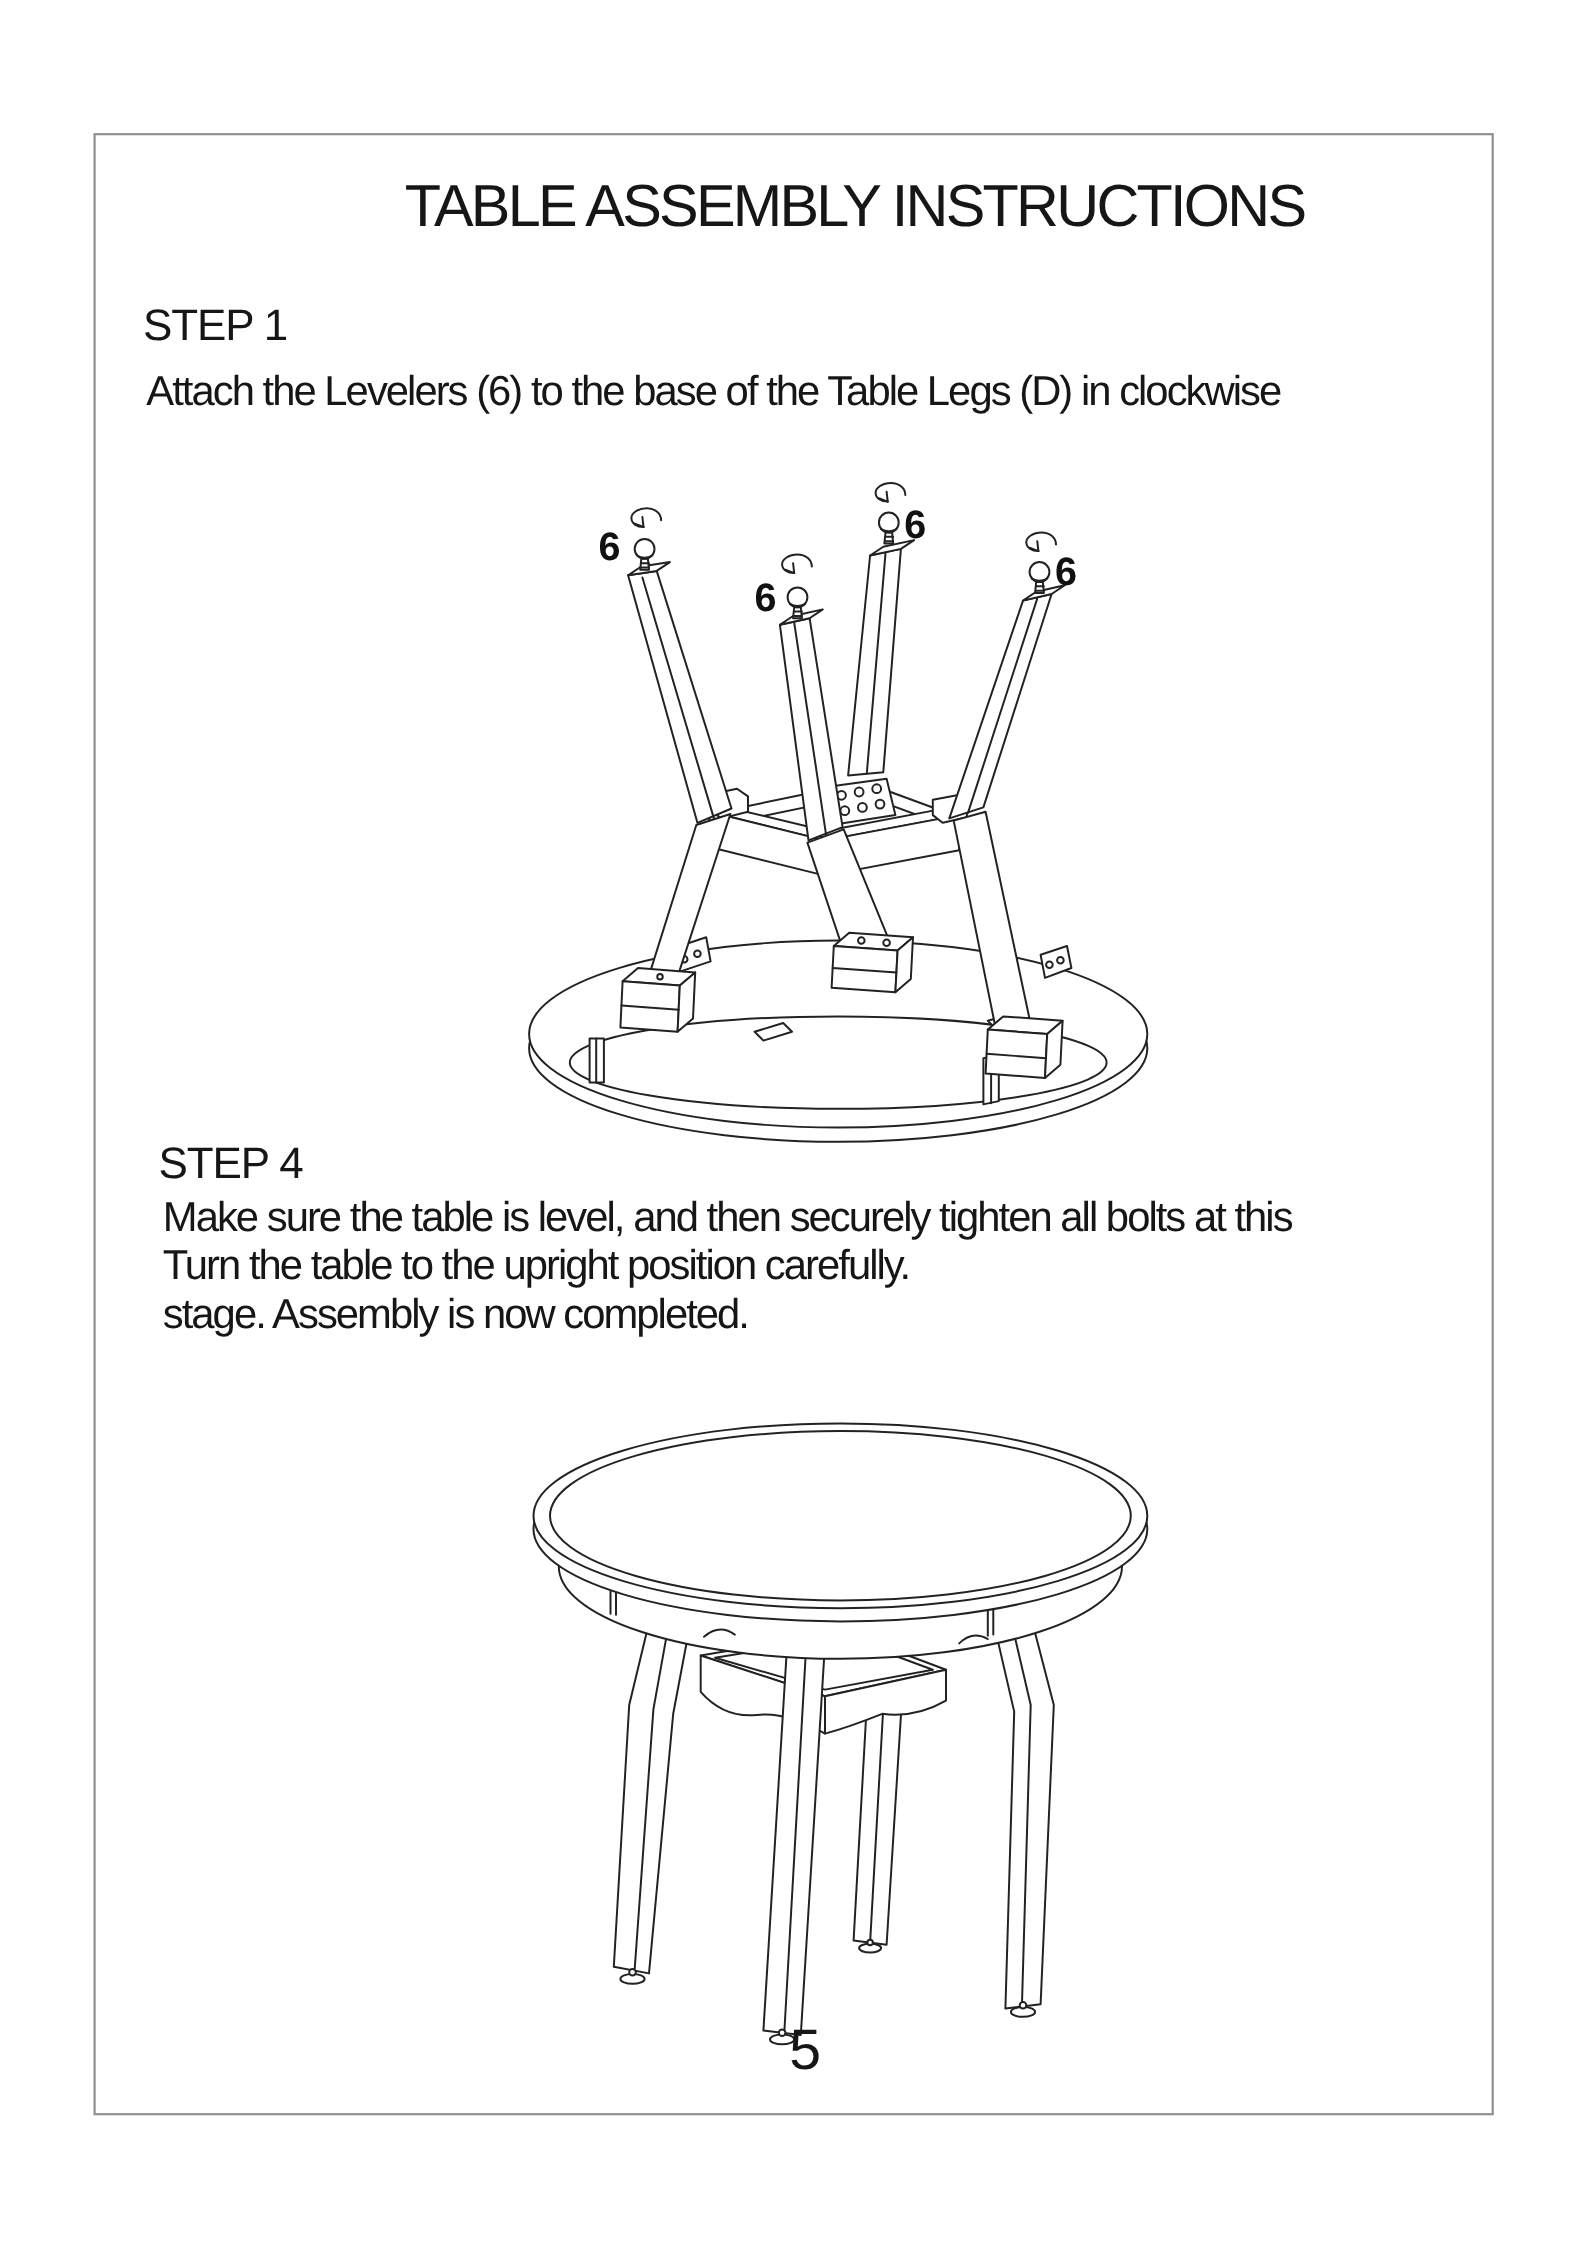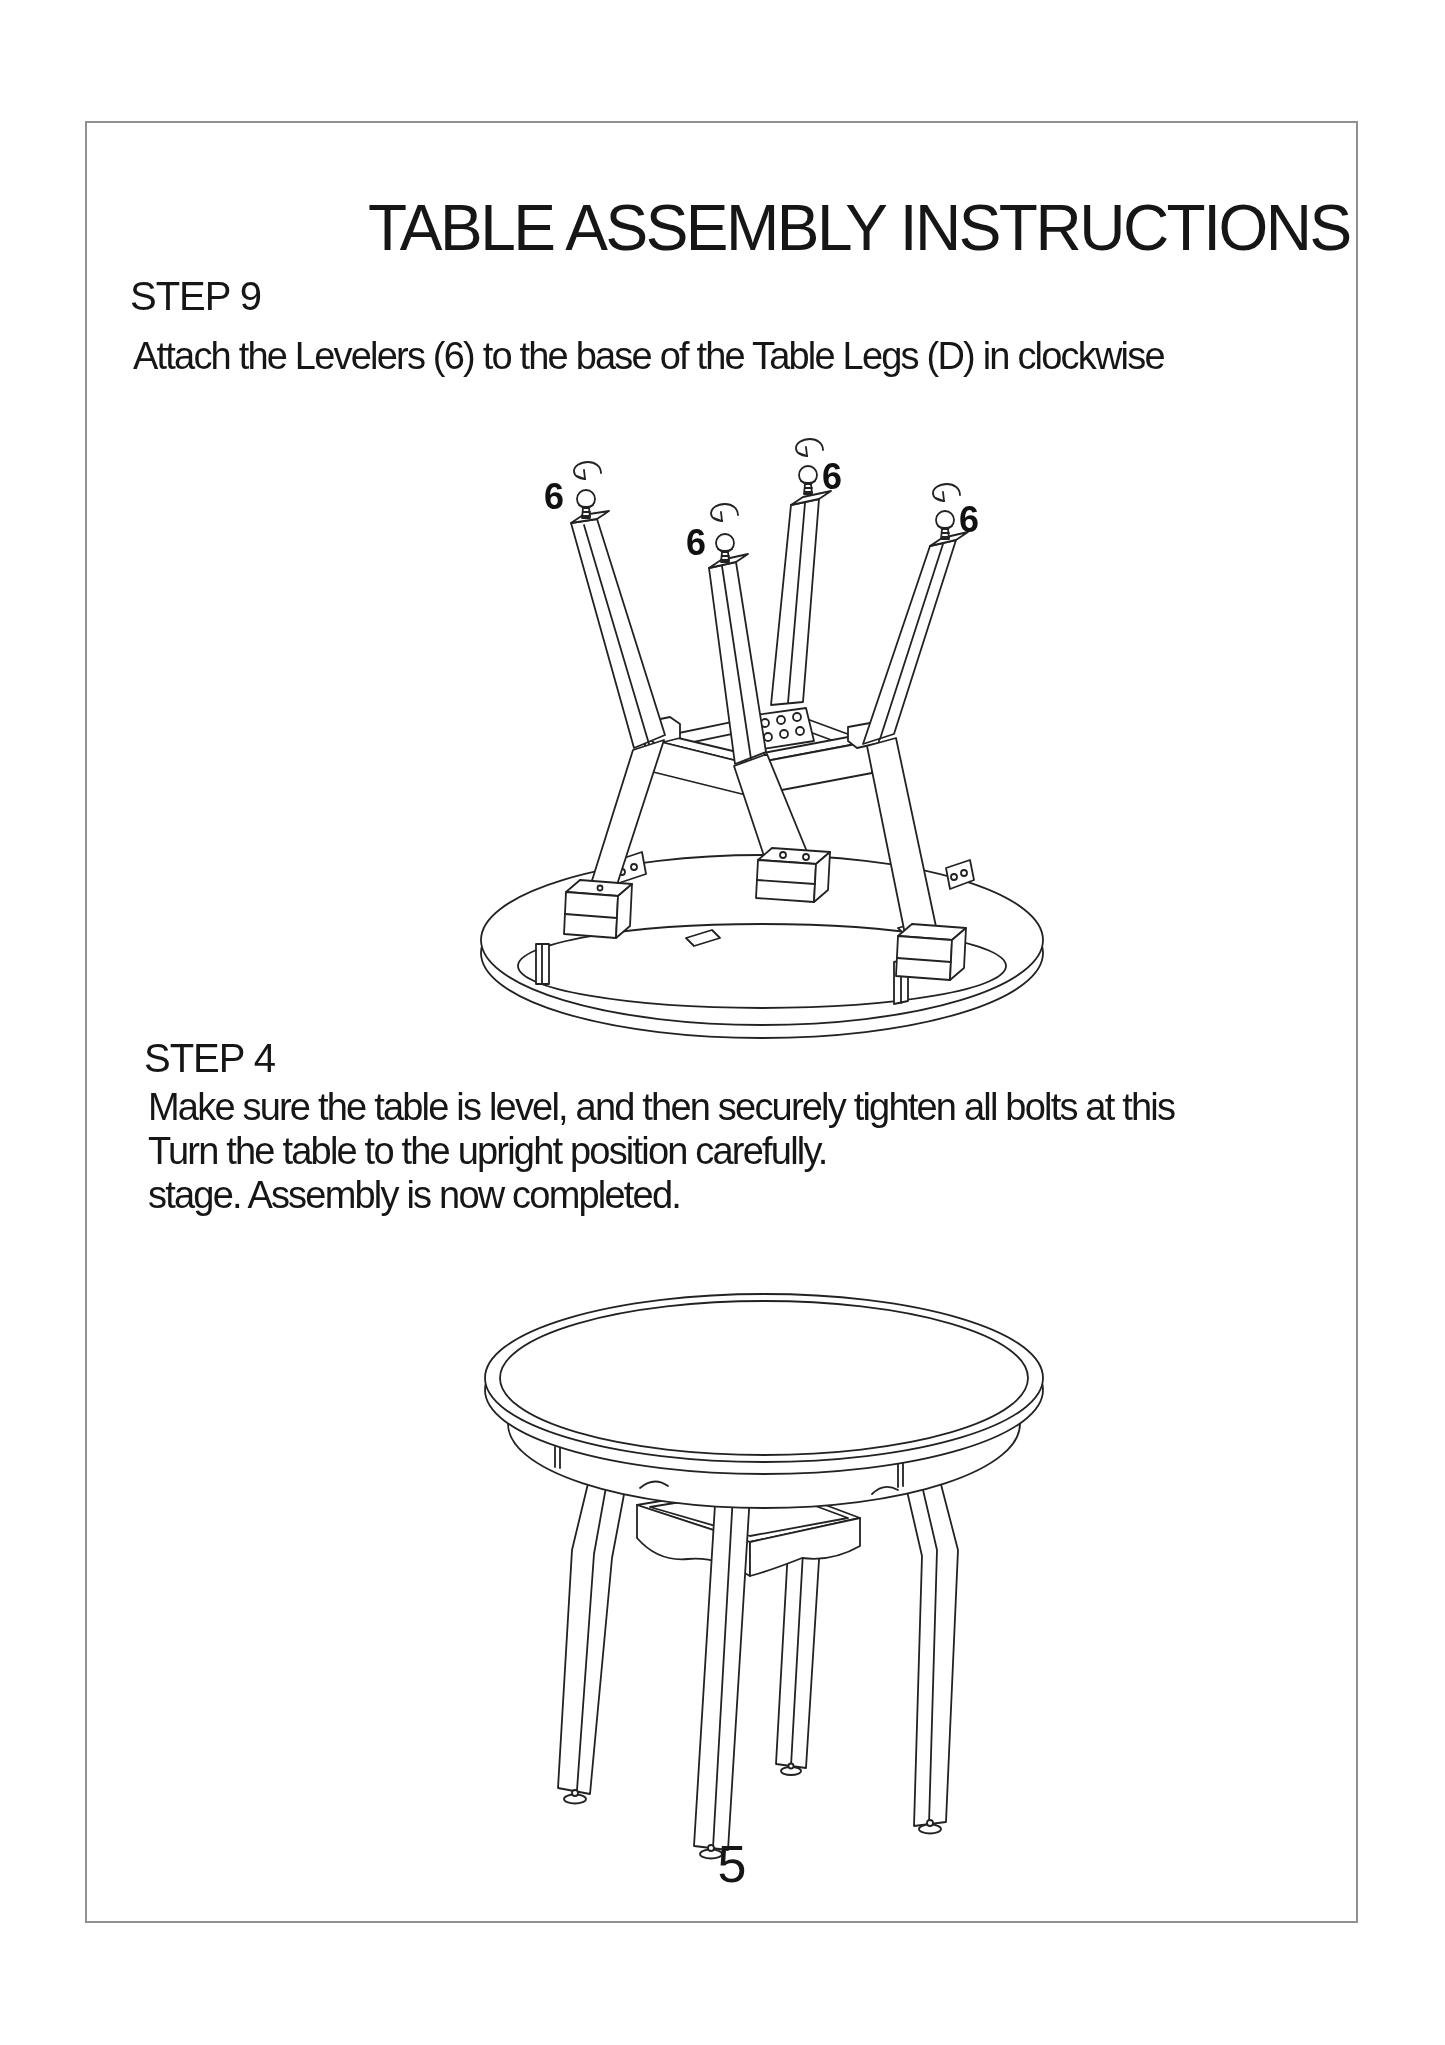--- a/index.html
+++ b/index.html
@@ -7,23 +7,22 @@
     width:1445px;height:2045px;position:relative;overflow:hidden;
     font-family:"Liberation Sans","DejaVu Sans",sans-serif;
     color:#161616;
   }
   .sheet-border{
     position:absolute;left:85px;top:121px;width:1269px;height:1798px;
     border:2px solid #909090;background:#ffffff;
   }
   .doc-title{
     position:absolute;left:368px;top:160px;
-    font-size:64px;line-height:1;letter-spacing:-2.5px;font-weight:400;
+    font-size:54px;line-height:1;letter-spacing:-2.5px;font-weight:400;
     white-space:nowrap;
-    margin-top:36px;
   }
   .step-heading{
     position:absolute;font-size:40px;line-height:1;letter-spacing:-1px;white-space:nowrap;
   }
   .step3-heading{left:130px;top:276px;}
   .step4-heading{left:144px;top:1038px;text-align:right;}
   .step-body{
     position:absolute;font-size:38px;line-height:44px;letter-spacing:-1.8px;white-space:nowrap;
   }
   .step3-body{left:133px;top:334px;}
@@ -37,21 +36,21 @@
   }
   svg.diagram-layer{position:absolute;left:0;top:0;}
 </style>
 </head>
 <body>
 
 <div class="sheet-border"></div>
 
 <div class="doc-title">TABLE ASSEMBLY INSTRUCTIONS</div>
 
-<div class="step-heading step3-heading">STEP 9</div>
+<div class="step-heading step3-heading">STEP 1</div>
 <div class="step-body step3-body">
   <div>Attach the Levelers (6) to the base of the Table Legs (D) in clockwise</div>
 </div>
 
 <div class="step-heading step4-heading">STEP 4</div>
 <div class="step-body step4-body">
   <div>Make sure the table is level, and then securely tighten all bolts at this</div>
   <div>Turn the table to the upright position carefully.</div>
   <div>stage. Assembly is now completed.</div>
 </div>

